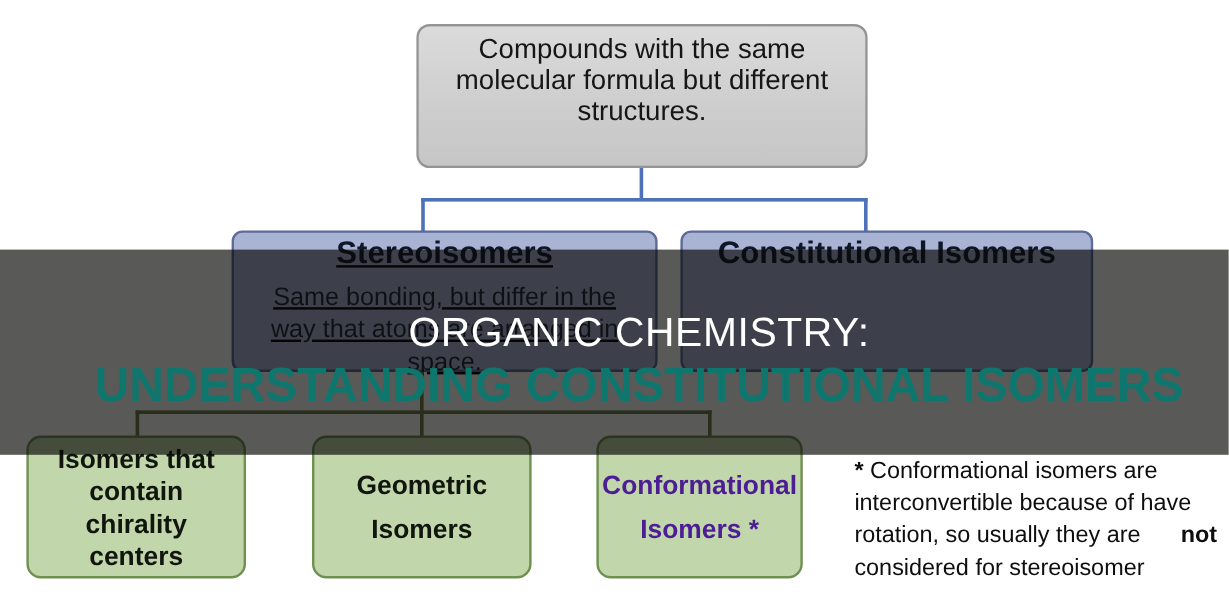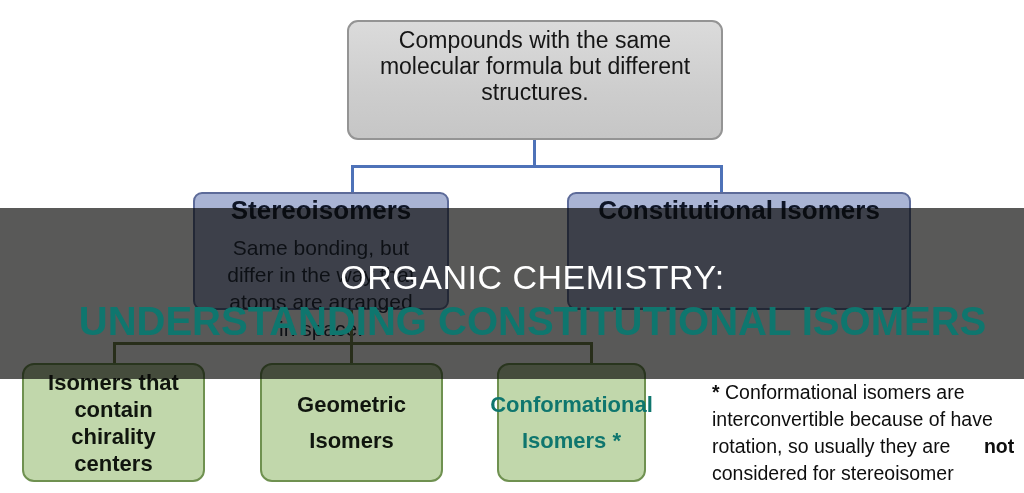--- a/index.html
+++ b/index.html
@@ -13,33 +13,33 @@
     left:347px;top:20px;width:376px;height:120px;
     background:linear-gradient(180deg,#dbdbdb 0%,#cdcdcd 60%,#c6c6c6 100%);
     border:2px solid #949494;border-radius:11px;
   }
   .box-root .title{font-size:27px;font-weight:700;color:#121212;margin-top:5px;}
   .box-root .body{font-size:23px;line-height:26px;color:#161616;margin-top:5px;padding:0 10px;}
   
   .box-branch{
     background:#a9b4d4;border:2px solid #5d6b99;border-radius:9px;
   }
-  .box-stereo{left:193px;top:192px;width:256px;height:118px;}
+  .box-stereo{left:193px;top:192px;width:355px;height:118px;text-decoration:underline;}
   .box-const{left:567px;top:192px;width:344px;height:118px;}
   .box-branch .title{font-size:26px;font-weight:700;color:#0f1628;margin-top:1px;}
   .box-branch .body{font-size:21px;line-height:27px;color:#1b2336;margin-top:8px;padding:0 24px;}
   
   .box-leaf{
     top:363px;height:119px;background:#c1d7ab;border:2px solid #6f9150;border-radius:12px;
     display:flex;align-items:center;justify-content:center;
     font-size:22px;font-weight:700;color:#10150e;line-height:27px;padding:0 6px;
   }
   .leaf-1{left:22px;width:183px;}
   .leaf-2{left:260px;width:183px;line-height:36px;}
-  .leaf-3{left:497px;width:149px;line-height:36px;color:#0f766e;}
+  .leaf-3{left:497px;width:172px;line-height:36px;color:#4c1d95;}
   
   .line{position:absolute;}
   .blue{background:#4e72b8;}
   .green{background:#6b7d44;}
   .v1{left:533px;top:140px;width:3px;height:27px;}
   .h1{left:351px;top:165px;width:372px;height:3px;}
   .v2{left:351px;top:165px;width:3px;height:28px;}
   .v3{left:720px;top:165px;width:3px;height:28px;}
   .gvc{left:350px;top:310px;width:3px;height:55px;}
   .gh{left:113px;top:342px;width:480px;height:3px;}

